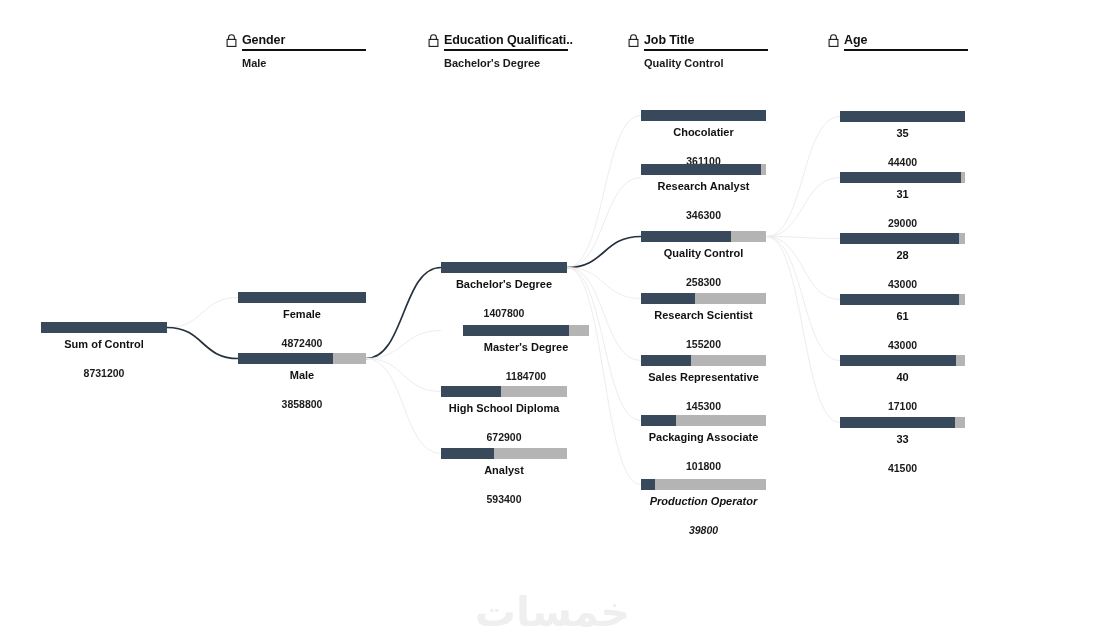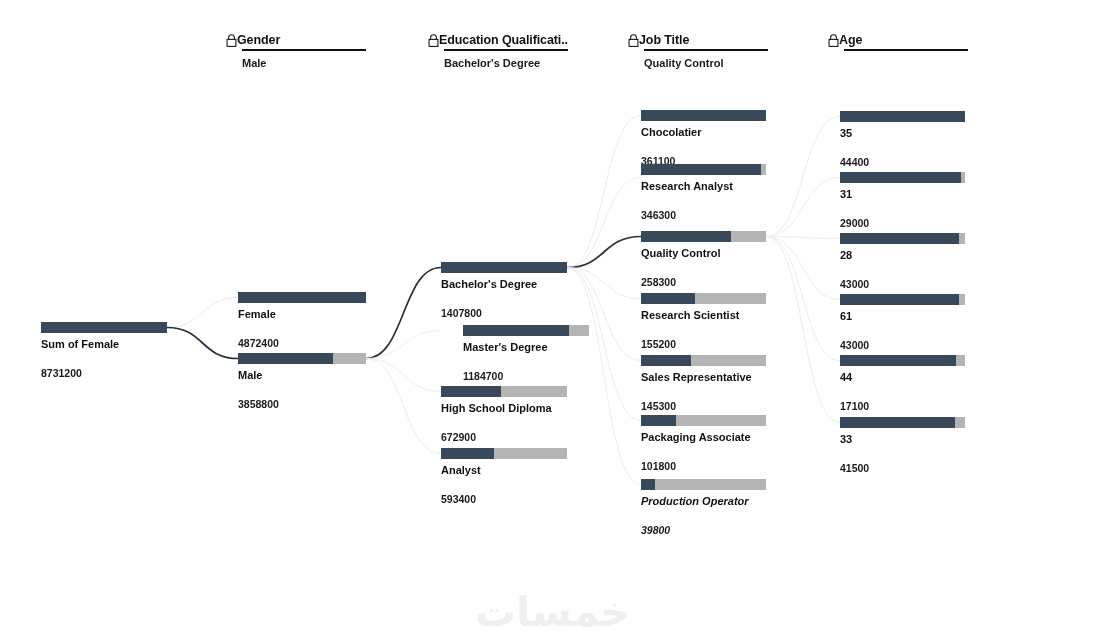--- a/index.html
+++ b/index.html
@@ -11,34 +11,34 @@
     overflow:hidden;
     position:relative;
   }
   #root{position:absolute;left:0;top:0;width:1105px;height:642px;}
 
   
   #links{position:absolute;left:0;top:0;width:1105px;height:642px;pointer-events:none;}
 
   
   .col-header{position:absolute;}
-  .col-header .hdr-row{display:flex;align-items:center;}
+  .col-header .hdr-row{display:flex;align-items:center;gap:5px;}
   .lock-icon{width:11px;height:13px;flex:0 0 auto;display:block;}
   .hdr-title{
     font-size:12.5px;font-weight:700;letter-spacing:-0.1px;
     color:#111111;white-space:nowrap;
   }
   .hdr-rule{height:2px;background:#101010;margin-top:2px;}
   .hdr-sub{
     font-size:11px;font-weight:700;color:#1a1a1a;
     margin-top:6px;margin-left:16px;white-space:nowrap;
   }
 
   
-  .node{position:absolute;}
+  .node{position:absolute;text-align:center;}
   .node-bar{
     position:relative;height:11px;overflow:hidden;
     background:#b4b4b4;
   }
   .node-bar .fill{
     position:absolute;left:0;top:0;bottom:0;background:#37495a;
   }
   .node-label{
     font-size:11px;font-weight:700;color:#111111;
     margin-top:5px;white-space:nowrap;line-height:13px;
@@ -129,21 +129,21 @@
           <span class="hdr-title">Age</span>
         </div>
         <div class="hdr-rule" style="margin-left: 16px; width: 124px;"></div>
       </div>
     </div>
   <div id="nodes">
       <div class="node" style="left: 41px; top: 322px; width: 126px;">
         <div class="node-bar" style="width: 126px;">
           <div class="fill" style="width: 100%;"></div>
         </div>
-        <div class="node-label">Sum of Female</div>
+        <div class="node-label">Sum of Control</div>
         <div class="node-value">8731200</div>
       </div>
       <div class="node" style="left: 238px; top: 292px; width: 128px;">
         <div class="node-bar" style="width: 128px;">
           <div class="fill" style="width: 100%;"></div>
         </div>
         <div class="node-label">Female</div>
         <div class="node-value">4872400</div>
       </div>
       <div class="node" style="left: 238px; top: 353px; width: 128px;">
@@ -255,21 +255,21 @@
         <div class="node-bar" style="width: 125px;">
           <div class="fill" style="width: 95%;"></div>
         </div>
         <div class="node-label">61</div>
         <div class="node-value">43000</div>
       </div>
       <div class="node" style="left: 840px; top: 355px; width: 125px;">
         <div class="node-bar" style="width: 125px;">
           <div class="fill" style="width: 93%;"></div>
         </div>
-        <div class="node-label">44</div>
+        <div class="node-label">40</div>
         <div class="node-value">17100</div>
       </div>
       <div class="node" style="left: 840px; top: 417px; width: 125px;">
         <div class="node-bar" style="width: 125px;">
           <div class="fill" style="width: 92%;"></div>
         </div>
         <div class="node-label">33</div>
         <div class="node-value">41500</div>
       </div>
     </div>

